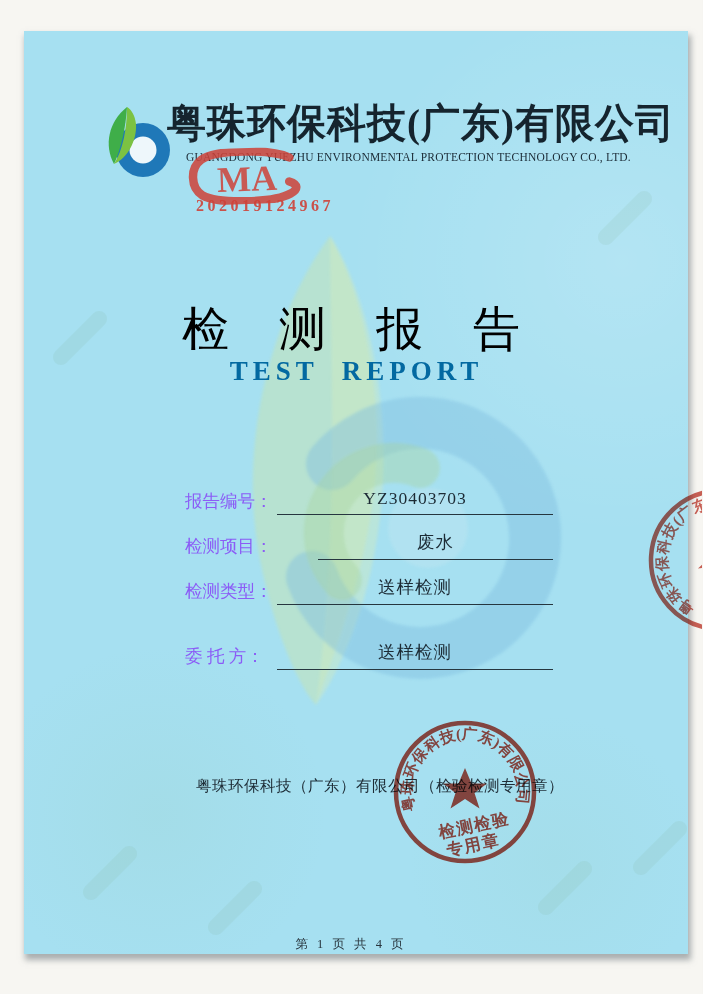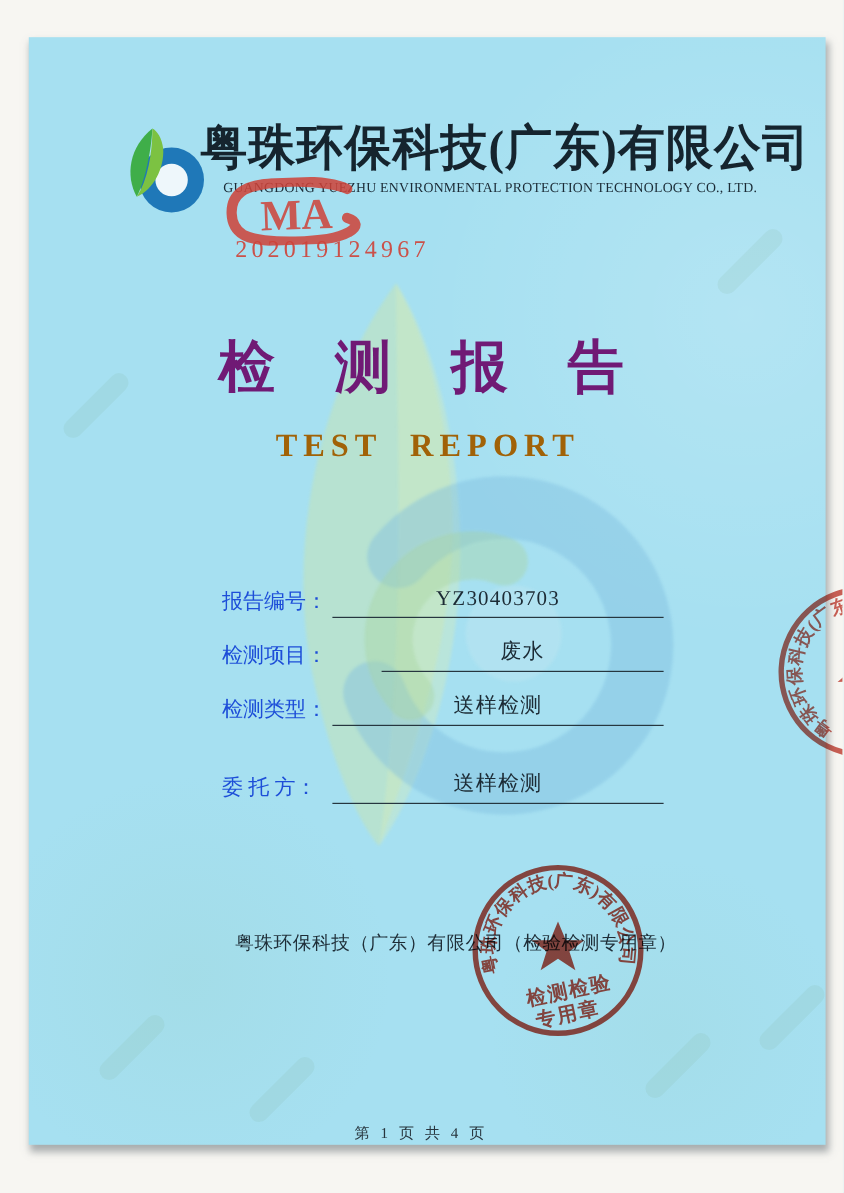--- a/index.html
+++ b/index.html
@@ -30,41 +30,41 @@
     font-size:39px; font-weight:bold; color:#15242e; letter-spacing:1px;
     transform:scaleY(1.04);
   }
   .company-en {
     position:absolute; left:186px; top:151px; white-space:pre;
     font-size:11.5px; font-weight:normal; color:#1b2b36; letter-spacing:.2px;
   }
   .cma-mark { position:absolute; left:187px; top:148px; width:120px; height:56px; opacity:.85; transform:rotate(-2deg); }
   .cma-number {
     position:absolute; left:196px; top:197px;
-    font-size:20px; color:#cf4238; letter-spacing:3.5px; font-weight:normal; opacity:.9;
+    font-size:16px; color:#cf4238; letter-spacing:3.5px; font-weight:bold; opacity:.9;
   }
 
   
   .title-cn {
-    position:absolute; left:0; right:0; top:275px; text-align:center;
-    font-size:47px; font-weight:bold; color:#701a75;
+    position:absolute; left:0; right:0; top:298px; text-align:center;
+    font-size:47px; font-weight:normal; color:#000000;
     letter-spacing:50px; padding-left:50px; white-space:pre;
   }
   .title-en {
     position:absolute; left:0; right:0; top:356px; text-align:center;
-    font-size:27px; font-weight:bold; color:#a16207;
+    font-size:27px; font-weight:bold; color:#0369a1;
     letter-spacing:5px; padding-left:11px; white-space:pre;
   }
 
   
   .watermark { position:absolute; left:180px; top:228px; width:420px; height:502px; filter:blur(1.5px); opacity:.8; pointer-events:none; }
 
   
   .field-row { position:absolute; left:185px; width:368px; display:flex; align-items:flex-end; height:26px; }
-  .field-label { font-size:17.5px; color:#1d4ed8; white-space:pre; width:92px; flex:none; padding-bottom:2px; }
+  .field-label { font-size:17.5px; color:#8b5cf6; white-space:pre; width:92px; flex:none; padding-bottom:2px; }
   .field-line  { flex:1; border-bottom:1.6px solid #26363f; text-align:center; padding-bottom:5px; }
   .field-value { font-size:17.5px; color:#1c2b35; letter-spacing:1px; white-space:pre; }
   .row-0 { top:489px; } .row-1 { top:534px;gap:41px; } .row-2 { top:579px; } .row-3 { top:644px; }
 
   
   .seal-statement {
     position:absolute; left:196px; top:776px; white-space:pre;
     font-size:15.5px; color:#1e2d37; letter-spacing:.5px;
   }
   .stamp { position:absolute; width:150px; height:150px; mix-blend-mode:multiply; opacity:.9; }

